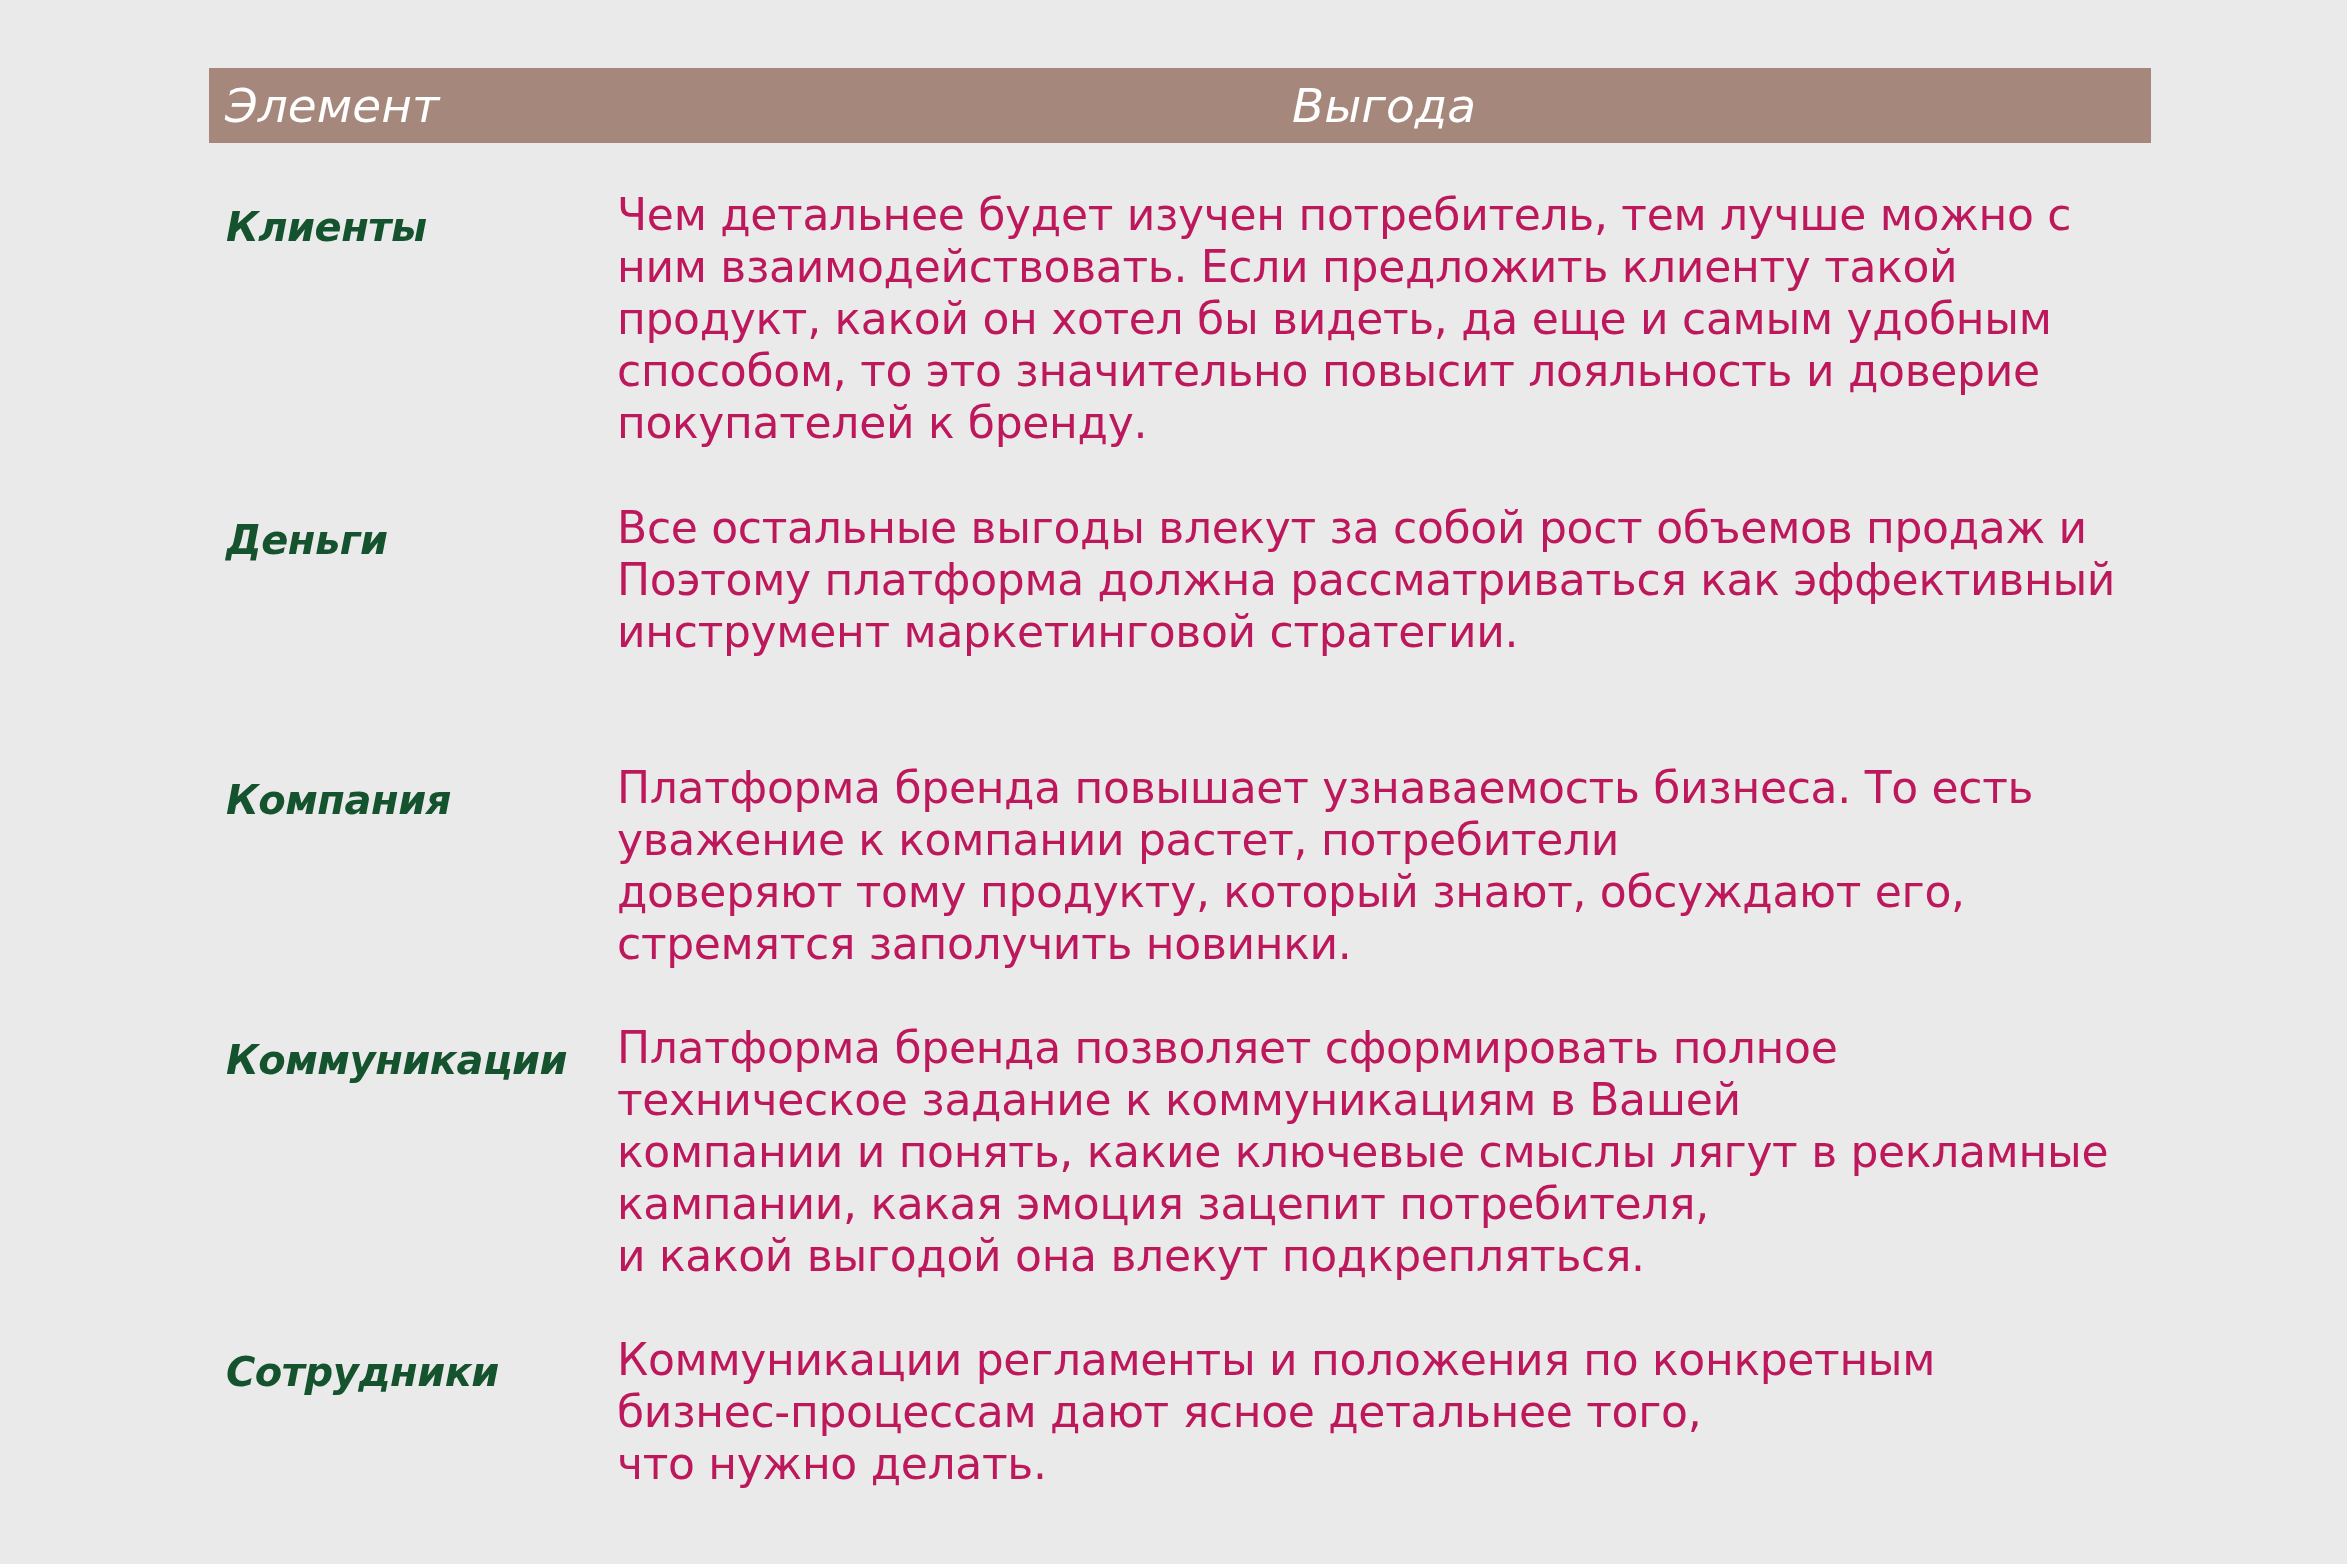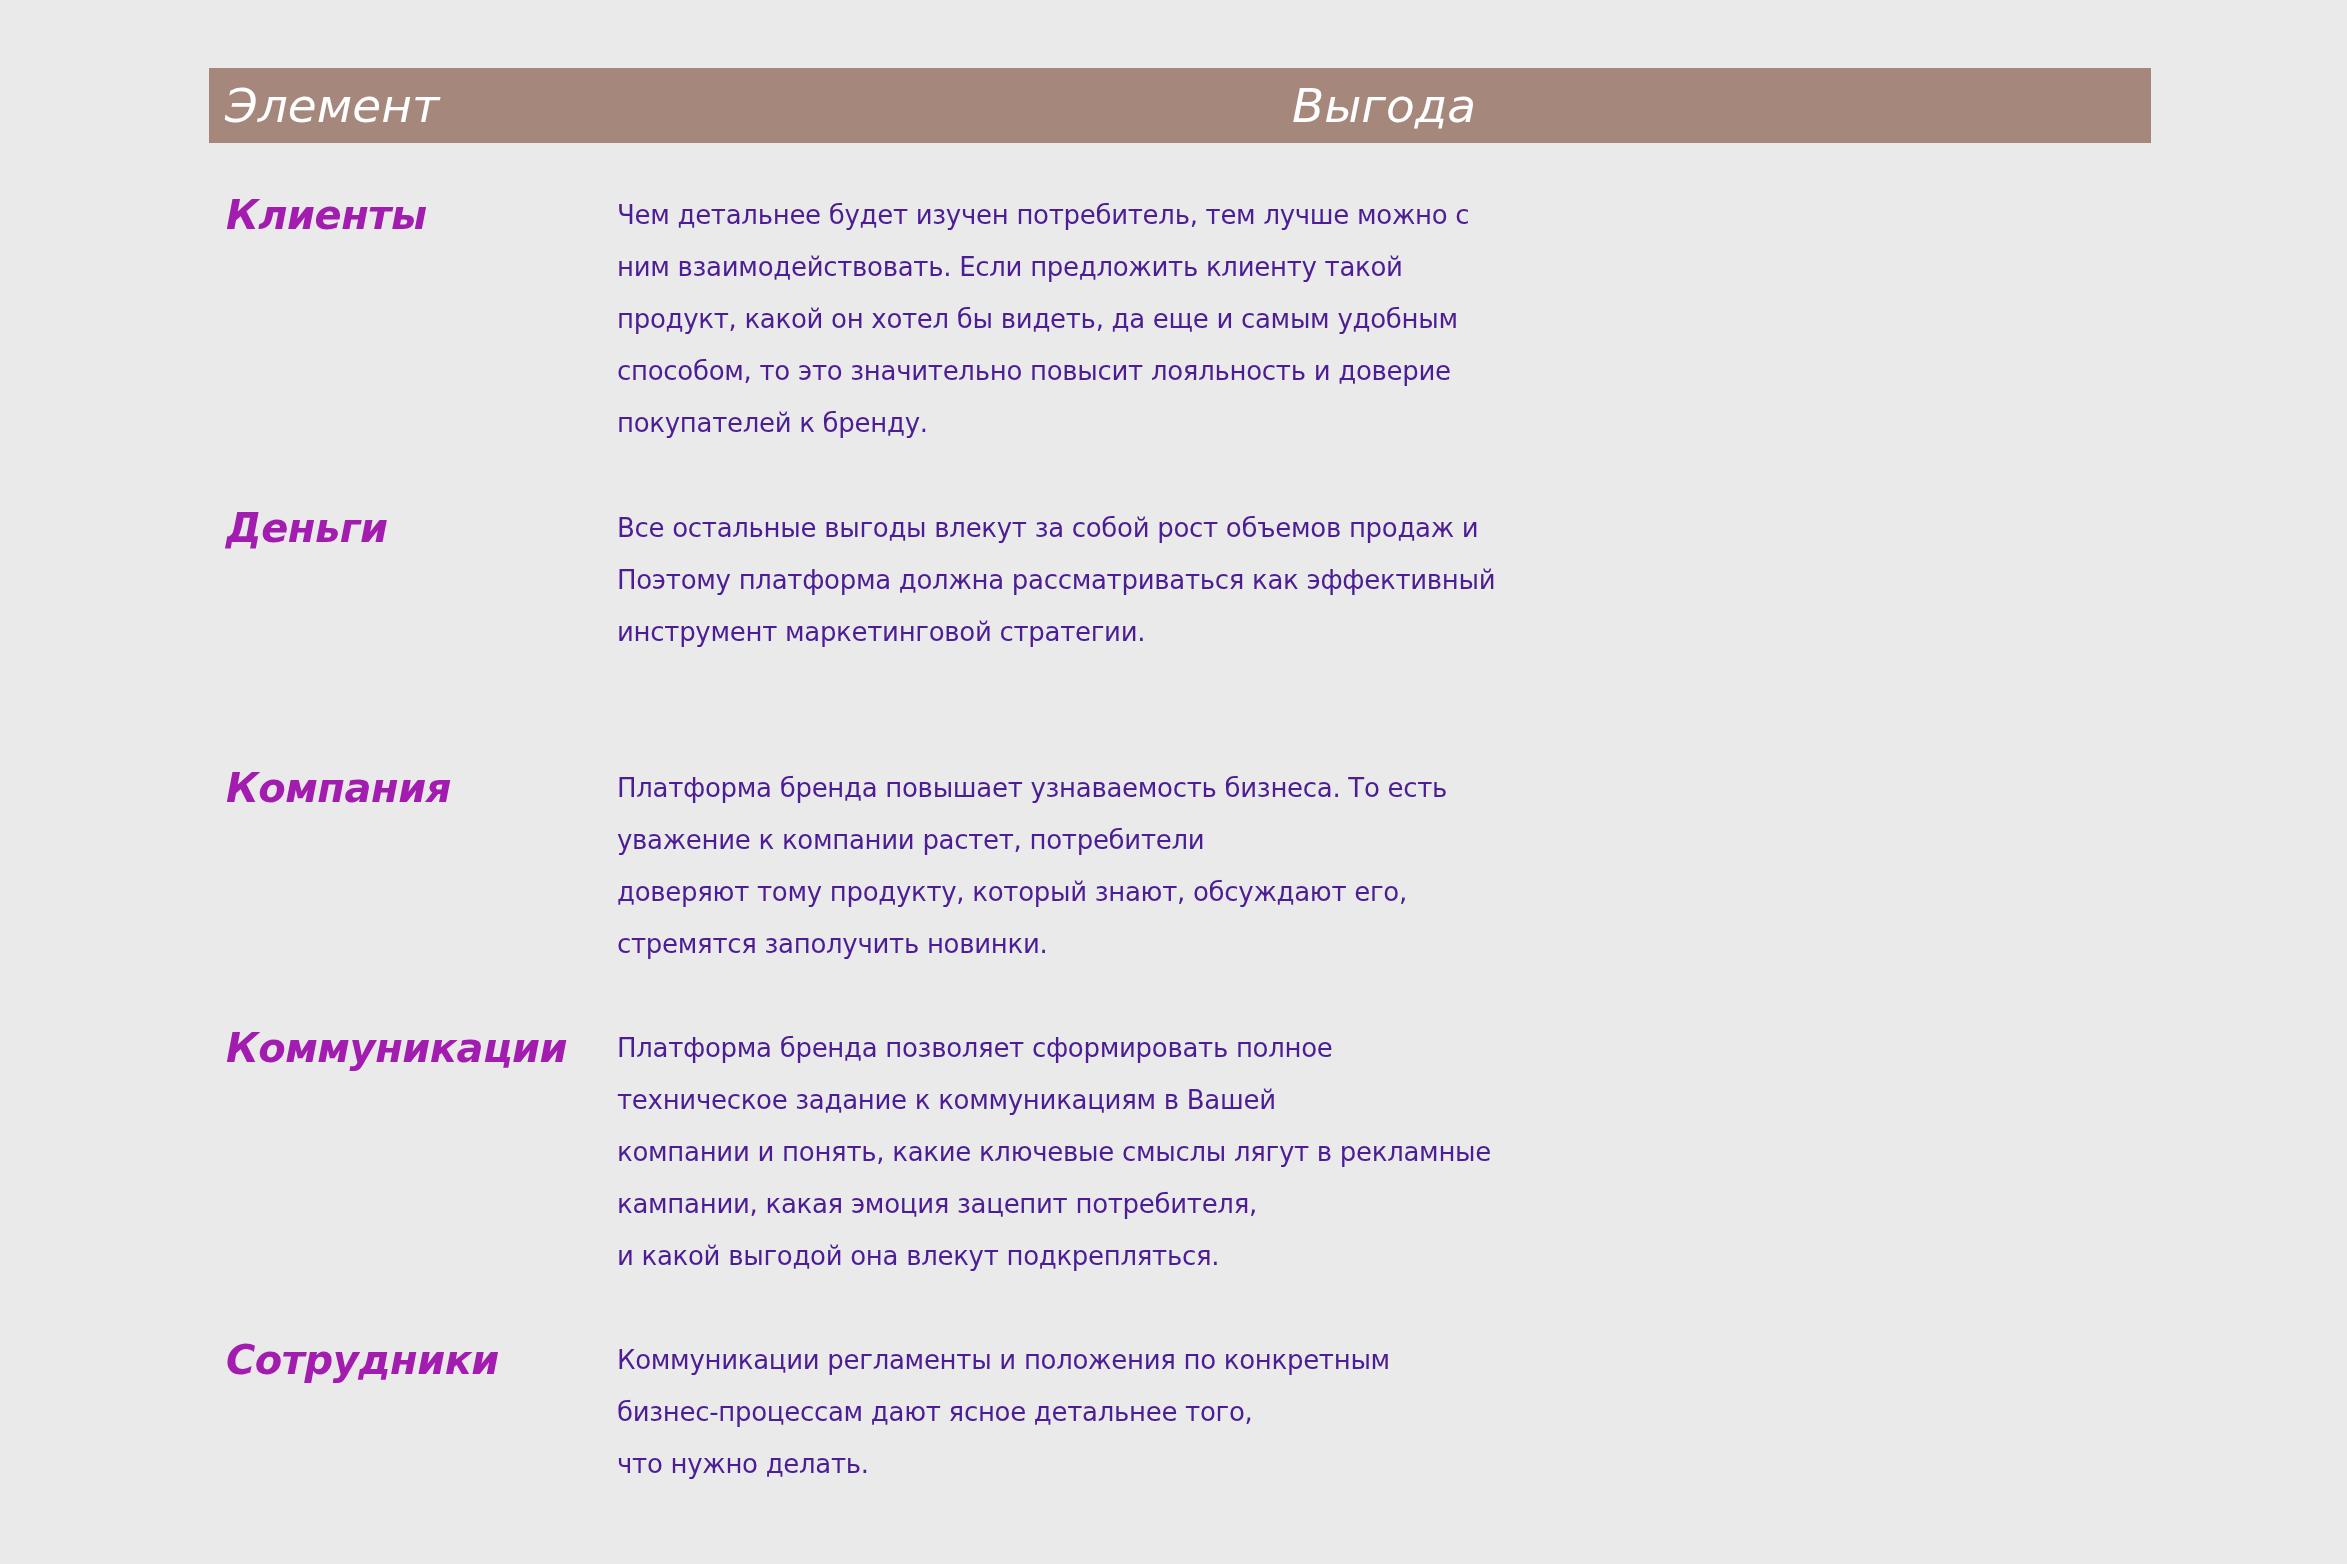--- a/index.html
+++ b/index.html
@@ -44,37 +44,37 @@
     left: 0;
     top: 0;
   }
   .row {
     position: absolute;
     left: 0;
   }
   .row-label {
     position: absolute;
     left: 226px;
-    top: 0;
+    top: 12px;
     font-size: 40px;
     font-weight: bold;
     font-style: italic;
     line-height: 52px;
     white-space: nowrap;
-    color: #a21caf;
+    color: #14532d;
     letter-spacing: -0.5px;
   }
   .row-text {
     position: absolute;
     left: 617px;
     top: 0;
-    font-size: 26px;
+    font-size: 44px;
     line-height: 52px;
     white-space: nowrap;
-    color: #4c1d95;
+    color: #be185d;
     letter-spacing: -0.3px;
   }
   .row-text .line {
     display: block;
     height: 52px;
   }
 </style>
 </head>
 <body>
 

